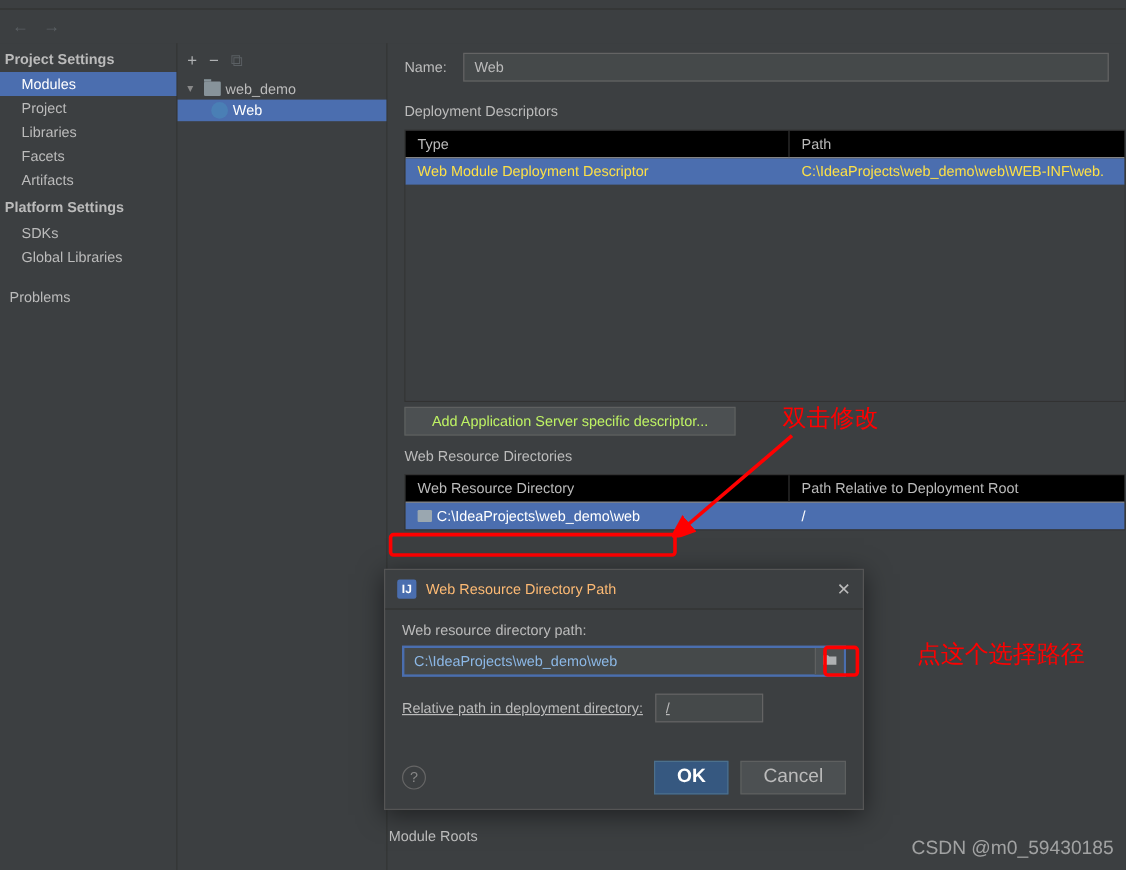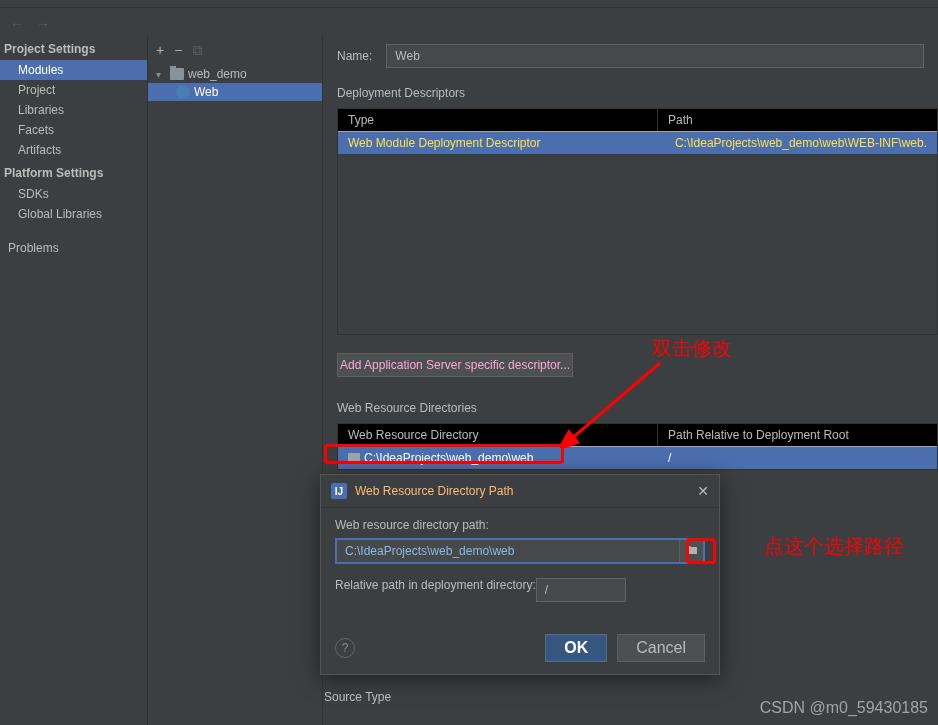--- a/index.html
+++ b/index.html
@@ -37,24 +37,24 @@
     .section-label { padding: 6px 14px 8px 14px; color: #bbbbbb; font-size: 12px; }
     
     .table { margin: 0 0 0 14px; border: 1px solid #323232; }
     .table-header { display: flex; background: #000000; border-bottom: 1px solid #a3a3a3; }
     .th { padding: 4px 10px; color: #bbbbbb; font-size: 12px; border-right: 1px solid #323232; }
     .th.col1 { width: 320px; }
     .th.col2 { flex: 1; border-right: none; }
     .table-row { display: flex; background: #4b6eaf; color: #fde047; }
     .td { padding: 4px 10px; font-size: 12px; }
     .td.col1 { width: 320px; }
-    .td.col2 { flex: 1; text-align: right; }
+    .td.col2 { flex: 1; }
     .table-body-empty { height: 180px; background: #3c3f41; }
     
-    .action-btn { margin: 18px 14px; background: #4c5052; border: 1px solid #5e6060; color: #f9a8d4; padding: 4px 2px; font-size: 12px; cursor: pointer; }
+    .action-btn { margin: 4px 14px; background: #4c5052; border: 1px solid #5e6060; color: #bef264; padding: 4px 22px; font-size: 12px; cursor: pointer; }
     
     .wrd-table { margin: 0 0 0 14px; border: 1px solid #323232; }
     .wrd-table .th.col1 { width: 320px; }
     .wrd-row-selected { display: flex; background: #4b6eaf; color: #fff; }
     .wrd-row-selected .td { display: flex; align-items: center; gap: 4px; }
     
     .red-box-1 { position: absolute; left: 324px; top: 444px; width: 240px; height: 20px; border: 3px solid #ff0000; border-radius: 4px; pointer-events: none; }
     .red-box-2 { position: absolute; left: 686px; top: 538px; width: 30px; height: 26px; border: 3px solid #ff0000; border-radius: 4px; pointer-events: none; }
     
     .annotation-1 { position: absolute; left: 652px; top: 335px; color: #ff0000; font-size: 20px; font-weight: normal; }
@@ -66,21 +66,21 @@
     .dialog-header { display: flex; align-items: center; padding: 8px 10px; border-bottom: 1px solid #323232; }
     .dialog-header .dlg-icon { width: 16px; height: 16px; background: #4a6eaf; margin-right: 8px; border-radius: 2px; display:flex; align-items:center; justify-content:center; color:#fff; font-size:10px; font-weight:bold;}
     .dialog-header .dlg-title { flex: 1; color: #fdba74; font-size: 12px; }
     .dialog-header .dlg-close { color: #bbbbbb; cursor: pointer; font-size: 14px; }
     .dialog-body { padding: 10px 14px; }
     .dialog-body .field-label { color: #bbbbbb; font-size: 12px; margin-bottom: 6px; }
     .path-input-wrap { display: flex; border: 2px solid #4a6eaf; background: #45494a; margin-bottom: 14px; }
     .path-input { flex: 1; background: transparent; border: none; color: #8cb8e6; padding: 4px 8px; font-size: 12px; outline: none; }
     .path-input::selection { background: #4b6eaf; }
     .browse-btn { width: 24px; background: #4c5052; border: none; border-left: 1px solid #5e6060; color: #afb1b3; cursor: pointer; display: flex; align-items: center; justify-content: center; }
-    .rel-row { display: flex; margin-bottom: 14px; }
+    .rel-row { display: flex; align-items: center; gap: 10px; margin-bottom: 14px; text-decoration: underline; }
     .rel-input { background: #45494a; border: 1px solid #646464; color: #bbbbbb; padding: 4px 8px; font-size: 12px; width: 90px; }
     .dialog-footer { display: flex; align-items: center; padding: 8px 14px 12px 14px; gap: 10px; }
     .help-icon { width: 20px; height: 20px; border: 1px solid #666; border-radius: 50%; display: flex; align-items: center; justify-content: center; color: #888; font-size: 12px; cursor: pointer; }
     .spacer { flex: 1; }
     .btn { background: #4c5052; border: 1px solid #5e6060; color: #bbbbbb; padding: 4px 18px; font-size: 16px; cursor: pointer; }
     .btn.primary { background: #365880; border-color: #4c708c; color: #fff; font-weight: bold; }
     
     .source-roots { position: absolute; left: 324px; top: 690px; color: #bbbbbb; font-size: 12px; }
     
     .watermark { position: absolute; right: 10px; bottom: 8px; color: #cccccc; font-size: 16px; opacity: 0.7; }
@@ -206,15 +206,15 @@
     <span class="help-icon">?</span>
     <span class="spacer"></span>
     <button class="btn primary">OK</button>
     <button class="btn">Cancel</button>
   </div>
 </div>
 
 <div class="red-box-2"></div>
 <div class="annotation-2">点这个选择路径</div>
 
-<div class="source-roots">Source Type</div>
+<div class="source-roots">Module Roots</div>
 
 <div class="watermark">CSDN @m0_59430185</div>
 
 </body></html>

